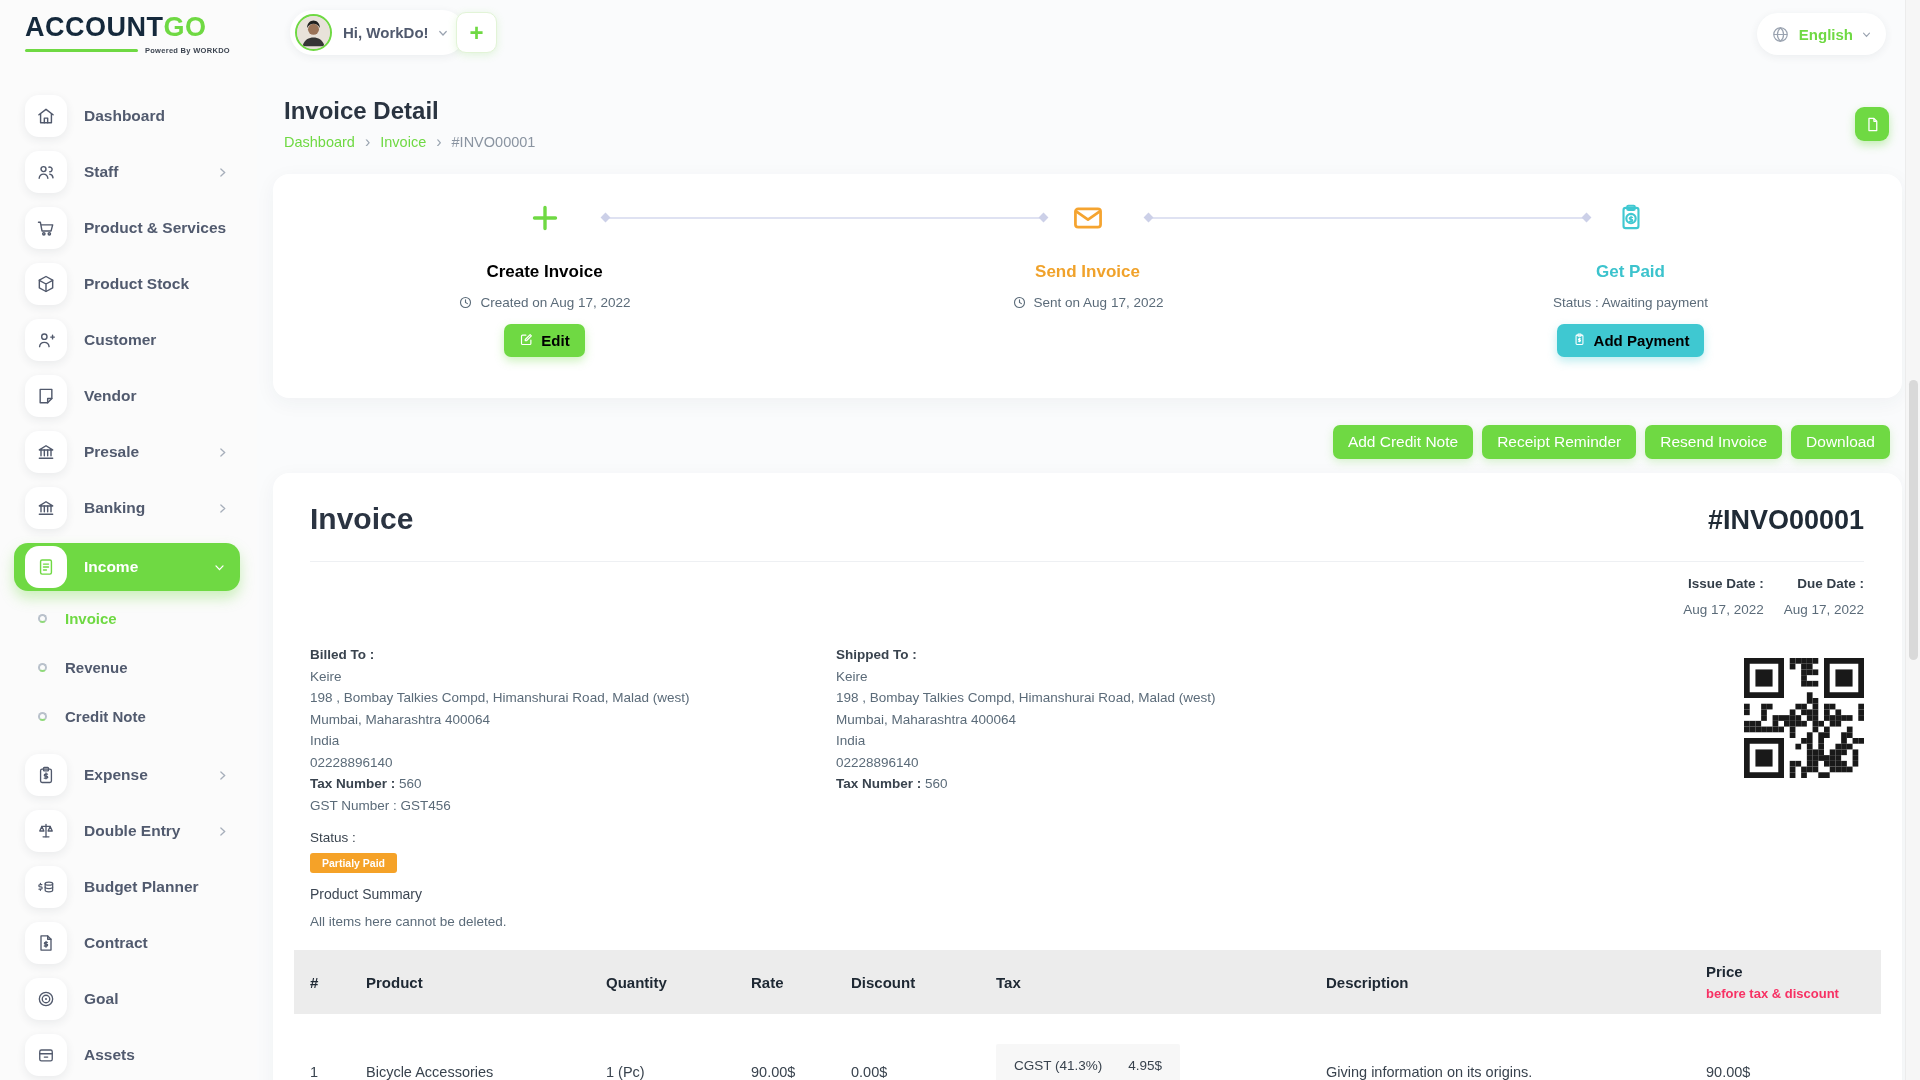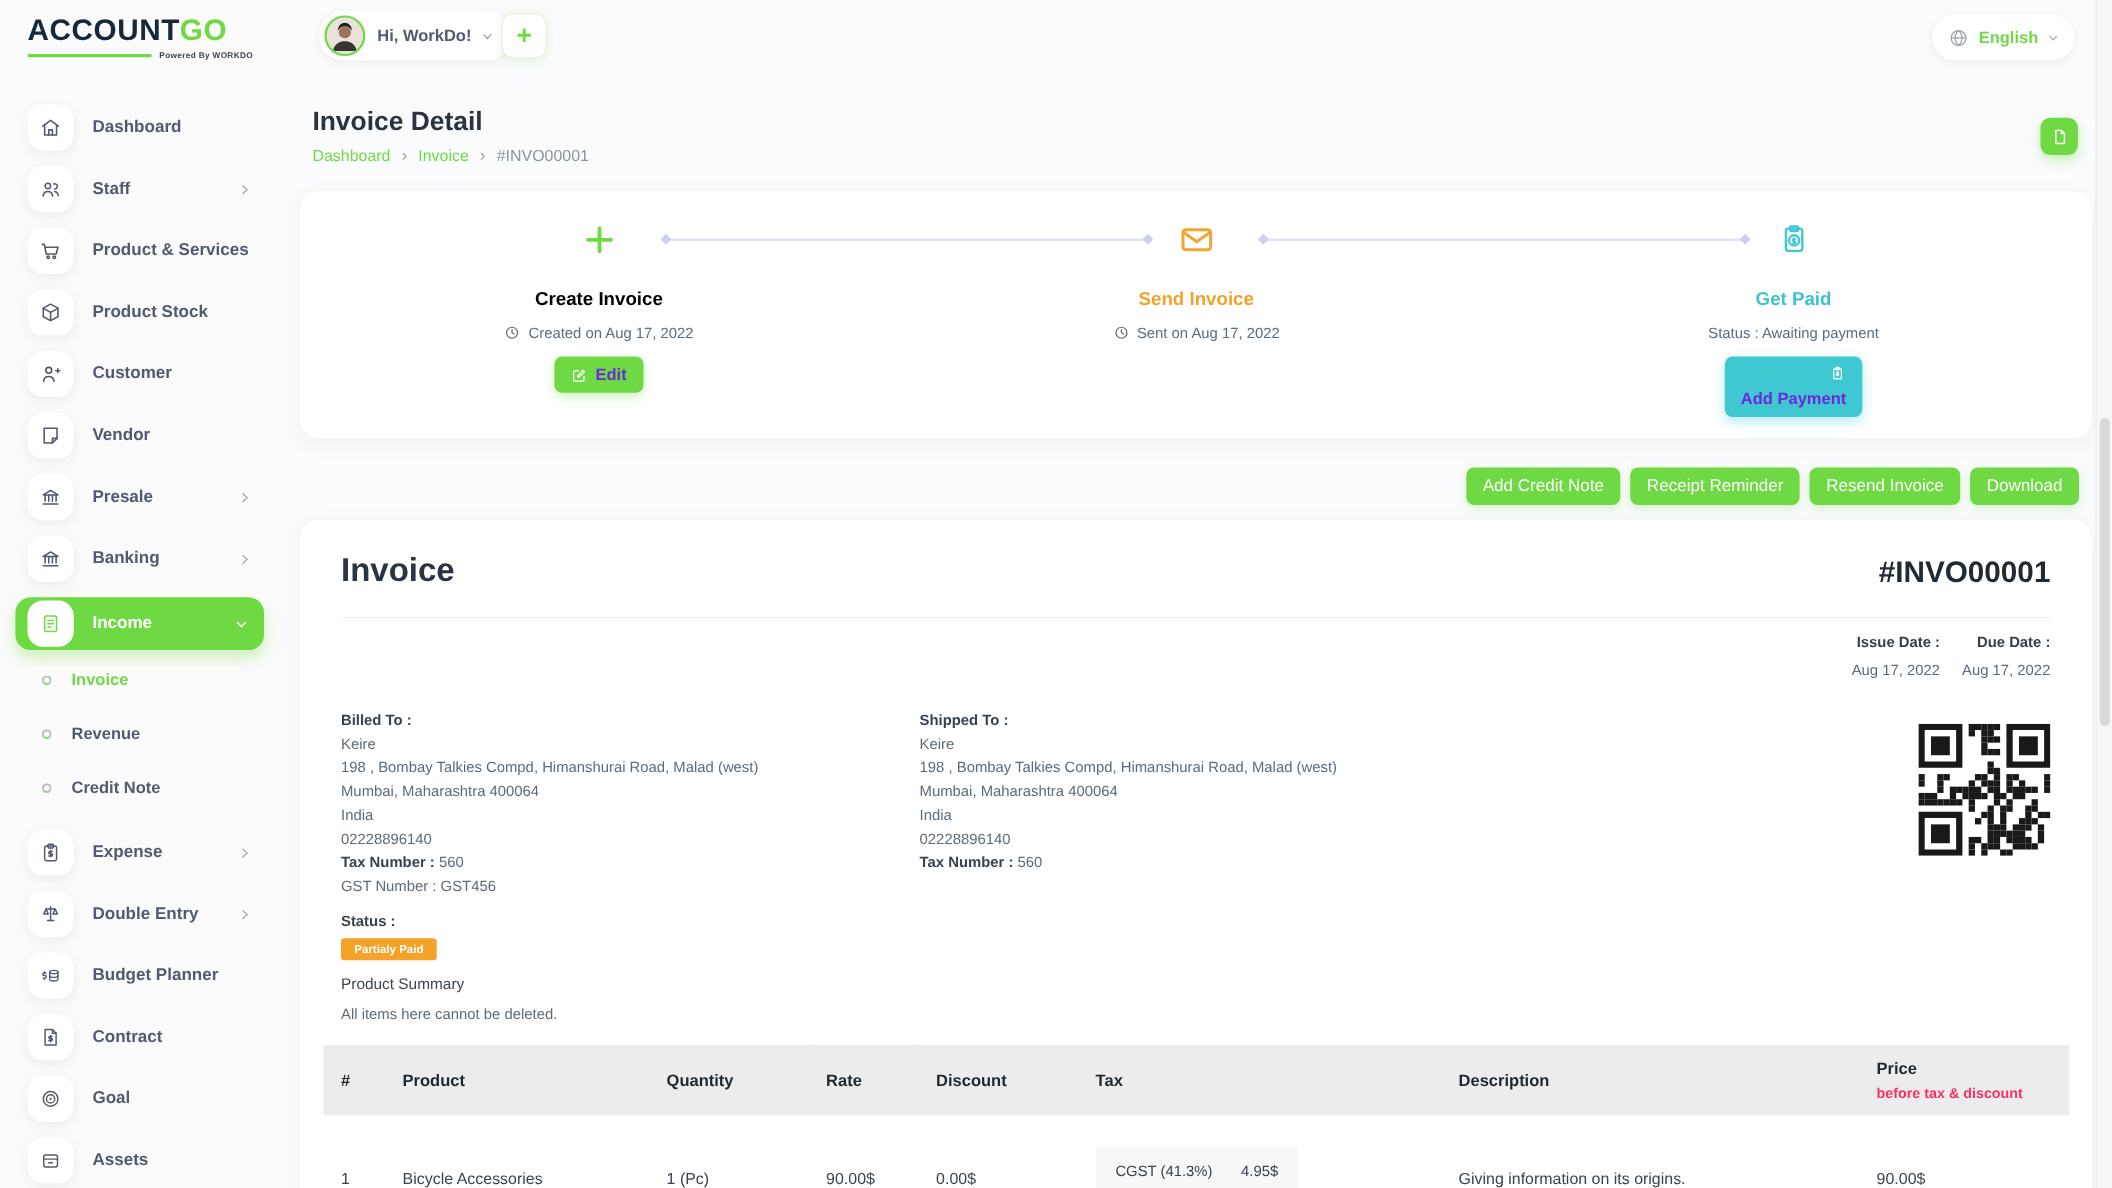--- a/index.html
+++ b/index.html
@@ -53,45 +53,45 @@
   .doc-btn { position:absolute; right:31px; top:107px; width:34px; height:34px; background:#6fd943; border-radius:9px;
              display:flex; align-items:center; justify-content:center; box-shadow:0 4px 10px rgba(111,217,67,.4); cursor:pointer; }
   .card { position:absolute; background:#fff; border-radius:16px; box-shadow:0 5px 20px rgba(40,50,70,.05); }
   
   .wf-card { left:16px; top:174px; width:1629px; height:224px; display:flex; }
   .wf-step { flex:1; display:flex; flex-direction:column; align-items:center; position:relative; }
   .wf-icon { height:88px; display:flex; align-items:center; justify-content:center; }
   .wf-title { font-size:17px; font-weight:700; }
   .wf-title.green { color:#000000;text-align:center; } .wf-title.orange { color:#f0a22b; } .wf-title.teal { color:#3cc3cd; }
   .wf-status { margin-top:13px; font-size:13.5px; color:#5b6b79; display:flex; align-items:center; gap:7px; }
-  .wf-btn { margin-top:14px; border:none; display:flex; align-items:flex-end; gap:7px; color:#6d28d9; font-size:15px;
+  .wf-btn { margin-top:14px; border:none; display:flex; align-items:flex-start; gap:7px; color:#000000; font-size:15px;
             font-weight:600; border-radius:7px; padding:8px 15px; cursor:pointer; font-family:inherit; }
   .wf-btn.green { background:#6fd943; box-shadow:0 4px 10px rgba(111,217,67,.35); }
-  .wf-btn.teal { background:#3fc8d1; box-shadow:0 4px 10px rgba(63,200,209,.35);flex-direction:column; }
+  .wf-btn.teal { background:#3fc8d1; box-shadow:0 4px 10px rgba(63,200,209,.35); }
   .connector { position:absolute; top:43px; height:2px; background:#dfe2f2; }
   .connector:before,.connector:after { content:""; position:absolute; top:-3px; width:7px; height:7px; background:#ccd0e8; transform:rotate(45deg); }
   .connector:before { left:-4px; } .connector:after { right:-4px; }
   .conn1 { left:333px; width:437px; } .conn2 { left:876px; width:437px; }
   
   .actions { position:absolute; top:425px; right:30px; display:flex; gap:9px; }
   .act-btn { background:#6fd943; color:#fff; border:none; font-family:inherit; font-size:15.5px; font-weight:500;
              padding:8px 15px; border-radius:7px; cursor:pointer; box-shadow:0 3px 8px rgba(111,217,67,.25); }
   
   .inv-card { left:16px; top:473px; width:1629px; height:680px; }
   .inv-heading { position:absolute; left:37px; top:29px; font-size:30px; font-weight:600; color:#2b3442; }
   .inv-number { position:absolute; right:38px; top:32px; font-size:27px; font-weight:700; color:#202b36; }
   .inv-hr { position:absolute; left:37px; right:38px; top:88px; height:1px; background:#eef0f3; }
   .dates { position:absolute; right:38px; top:103px; display:flex; gap:20px; text-align:right; }
   .date-label { font-size:13.5px; font-weight:700; color:#343e49; }
   .date-value { margin-top:11px; font-size:13.5px; color:#5b6b79; }
   .addr { position:absolute; top:171px; font-size:13.5px; color:#5b6b79; line-height:21.5px; }
   .addr.billed { left:37px; } .addr.shipped { left:563px; }
   .addr b { color:#39434e; font-weight:700; }
   .qr { position:absolute; left:1471px; top:185px; width:120px; height:120px; }
-  .status-label { position:absolute; left:37px; top:357px; font-size:13.5px; font-weight:700; color:#39434e; }
+  .status-label { position:absolute; left:37px; top:357px; font-size:13.5px; font-weight:400; color:#39434e; }
   .badge { position:absolute; left:37px; top:380px; background:#f5a228; color:#fff; font-size:10.5px; font-weight:600;
            padding:4px 12px; border-radius:3px; }
   .summary-title { position:absolute; left:37px; top:413px; font-size:14px; color:#3c4653; }
   .summary-note { position:absolute; left:37px; top:441px; font-size:13.5px; color:#5b6b79; }
   table.items { position:absolute; left:21px; top:477px; width:1587px; border-collapse:collapse; table-layout:fixed; }
   table.items th { background:#ececec; height:64px; text-align:left; padding-left:16px; font-size:15px; color:#1e2833; vertical-align:middle; }
   .price-note { margin-top:6px; font-size:13px; font-weight:700; color:#f73164; }
   table.items td { height:115px; padding-left:16px; font-size:14.5px; color:#39434e; vertical-align:middle; }
   .taxbox { display:inline-flex; align-items:center; gap:26px; background:#f7f7f7; padding:14px 18px; border-radius:2px;
             font-size:13.5px; color:#39434e; margin-top:-18px; }

